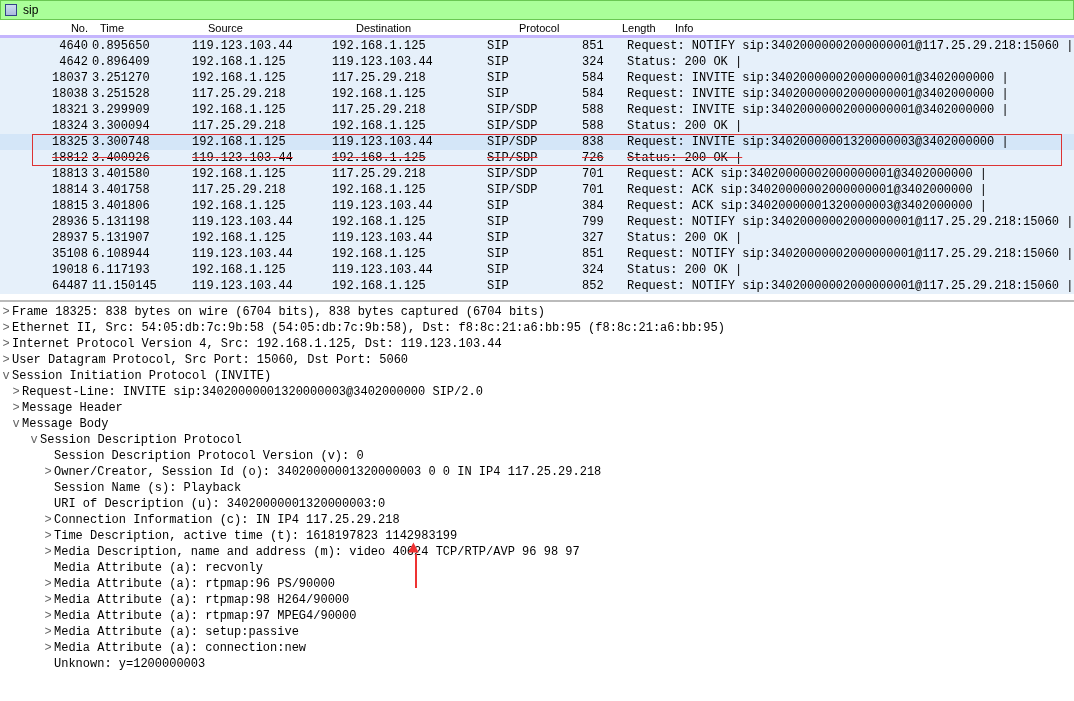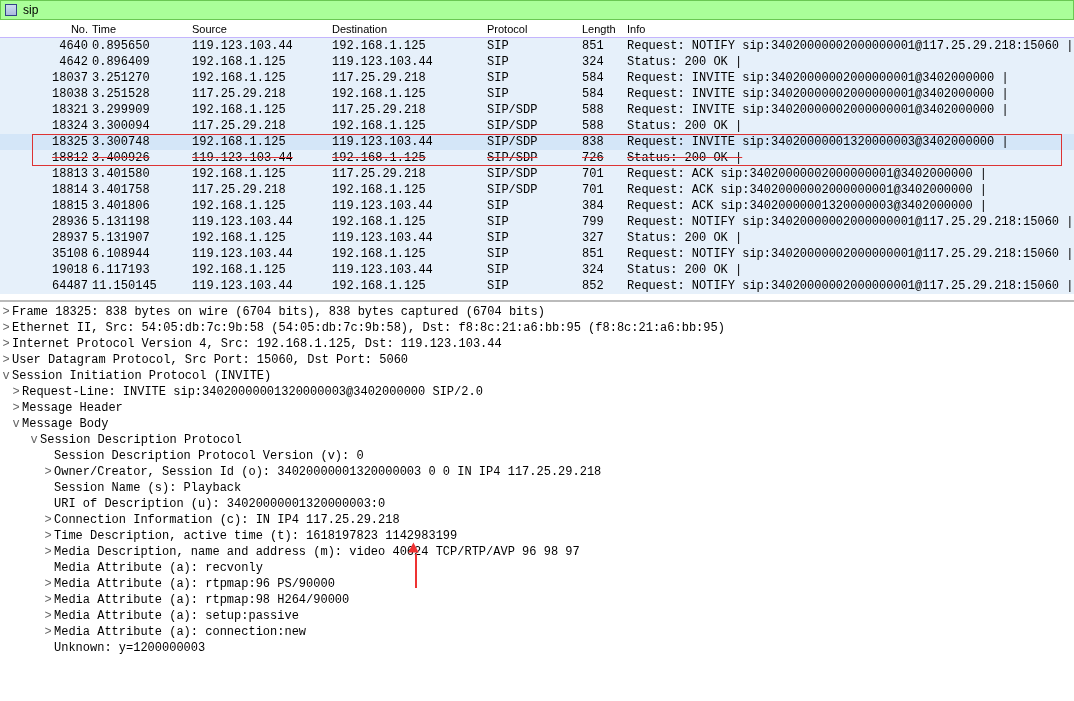--- a/index.html
+++ b/index.html
@@ -33,24 +33,25 @@
     flex: 1;
     background: transparent;
     border: none;
     outline: none;
     font-family: inherit;
     font-size: 12px;
   }
   .packet-header {
     display: flex;
     background: #fff;
-    border-bottom: 1px solid #c4b5fd;
+    border-bottom: 3px solid #c4b5fd;
     font-size: 11px;
     height: 18px;
     align-items: center;
+    gap: 8px;
   }
   .packet-header > div, .packet-row > div {
     padding: 0 2px;
     overflow: hidden;
     white-space: nowrap;
   }
   .col-no { width: 90px; text-align: right; padding-right: 6px;}
   .col-time { width: 100px; }
   .col-src { width: 140px; }
   .col-dst { width: 155px; }
@@ -300,16 +301,17 @@
   <div class="tnode ind3"><span class="tw"></span><span>URI of Description (u): 34020000001320000003:0</span></div>
   <div class="tnode ind3"><span class="tw">&gt;</span><span>Connection Information (c): IN IP4 117.25.29.218</span></div>
   <div class="tnode ind3"><span class="tw">&gt;</span><span>Time Description, active time (t): 1618197823 1142983199</span></div>
   <div class="tnode ind3 arrow-anno"><span class="tw">&gt;</span><span>Media Description, name and address (m): video 40624 TCP/RTP/AVP 96 98 97</span>
     <span class="arrow-up">▲</span>
     <span class="arrow-stem"></span>
   </div>
   <div class="tnode ind3"><span class="tw"></span><span>Media Attribute (a): recvonly</span></div>
   <div class="tnode ind3"><span class="tw">&gt;</span><span>Media Attribute (a): rtpmap:96 PS/90000</span></div>
   <div class="tnode ind3"><span class="tw">&gt;</span><span>Media Attribute (a): rtpmap:98 H264/90000</span></div>
+  <div class="tnode ind3"><span class="tw">&gt;</span><span>Media Attribute (a): rtpmap:97 MPEG4/90000</span></div>
   <div class="tnode ind3"><span class="tw">&gt;</span><span>Media Attribute (a): setup:passive</span></div>
   <div class="tnode ind3"><span class="tw">&gt;</span><span>Media Attribute (a): connection:new</span></div>
   <div class="tnode ind3"><span class="tw"></span><span>Unknown: y=1200000003</span></div>
 </div>
 
 </body></html>

